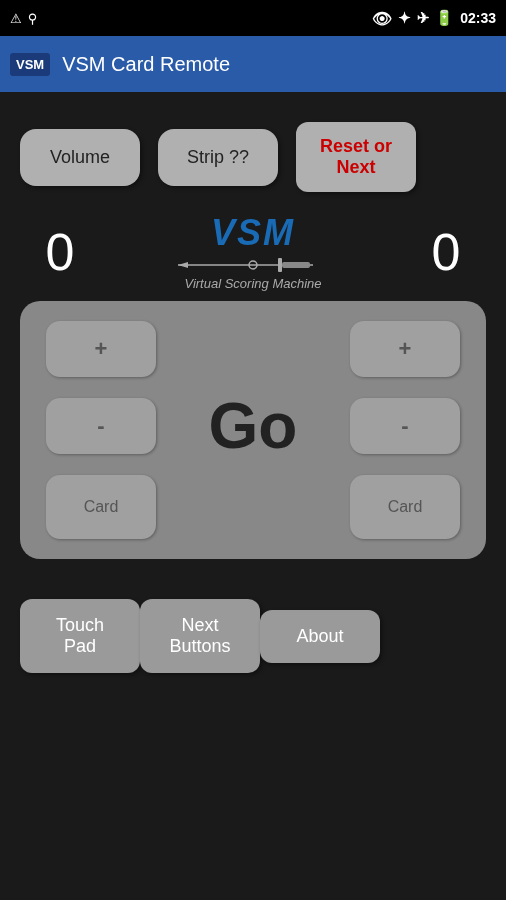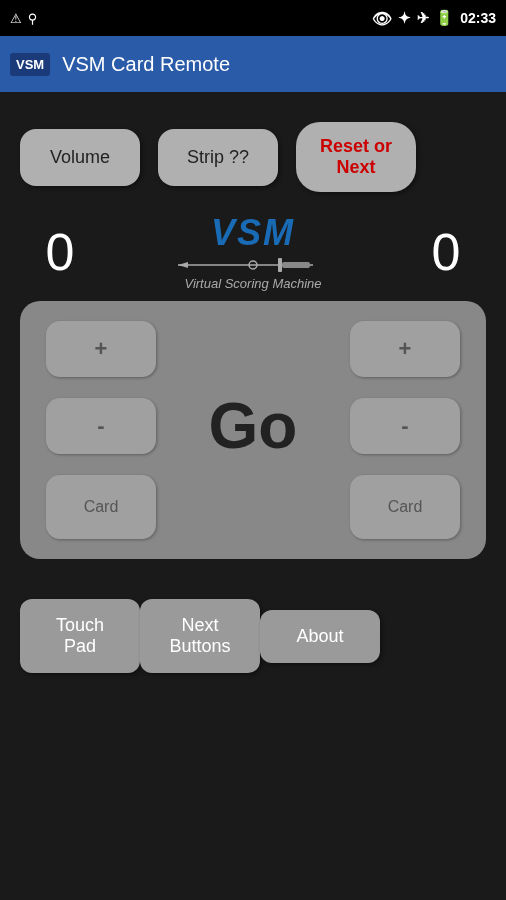--- a/index.html
+++ b/index.html
@@ -80,21 +80,21 @@
       padding: 18px 22px;
       cursor: pointer;
       min-width: 120px;
       text-align: center;
       box-shadow: 2px 2px 4px rgba(0,0,0,0.4);
     }
 
     .btn-red-text {
       background: #b0b0b0;
       border: none;
-      border-radius: 24px;
+      border-radius: 12px;
       color: #cc0000;
       font-size: 18px;
       font-weight: 700;
       padding: 14px 16px;
       cursor: pointer;
       min-width: 120px;
       text-align: center;
       box-shadow: 2px 2px 4px rgba(0,0,0,0.4);
     }
 

